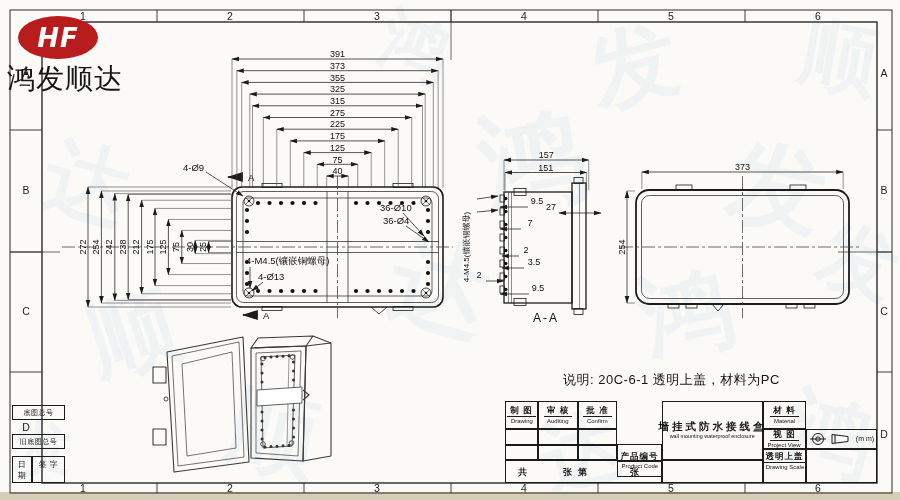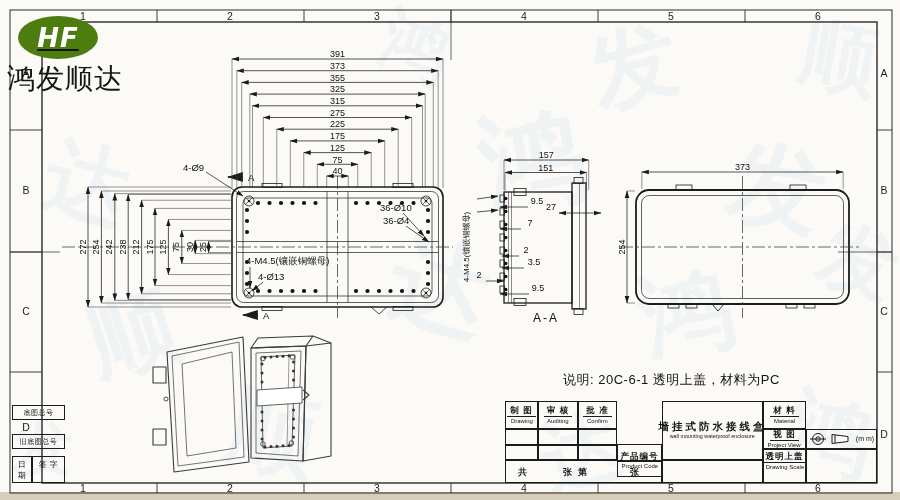--- a/index.html
+++ b/index.html
@@ -391,21 +391,21 @@
       <circle cx="293.5" cy="419" r="1.5" fill="#333"></circle>
       <circle cx="293.5" cy="428" r="1.5" fill="#333"></circle>
       <circle cx="293.5" cy="437" r="1.5" fill="#333"></circle>
       <circle cx="263" cy="358.5" r="2.3" fill="none" stroke="#333" stroke-width="0.8"></circle>
       <circle cx="292.5" cy="357" r="2.3" fill="none" stroke="#333" stroke-width="0.8"></circle>
       <circle cx="263" cy="444" r="2.3" fill="none" stroke="#333" stroke-width="0.8"></circle>
       <circle cx="291.5" cy="443" r="2.3" fill="none" stroke="#333" stroke-width="0.8"></circle>
     </g>
 </svg>
 
-<div id="logo-ellipse" style="background: #4d7c0f; text-decoration: underline;">
+<div id="logo-ellipse" style="background: #b91c1c;">
   <span id="logo-monogram">HF</span>
 </div>
 <div id="logo-company">鸿发顺达</div>
 
 <div id="note-text" class="txt">说明: 20C-6-1 透明上盖，材料为PC</div>
 
 <div id="grid-labels">
   <div class="gridnum" style="left:83px;top:16px">1</div>
   <div class="gridnum" style="left:230px;top:16px">2</div>
   <div class="gridnum" style="left:377px;top:16px">3</div>

